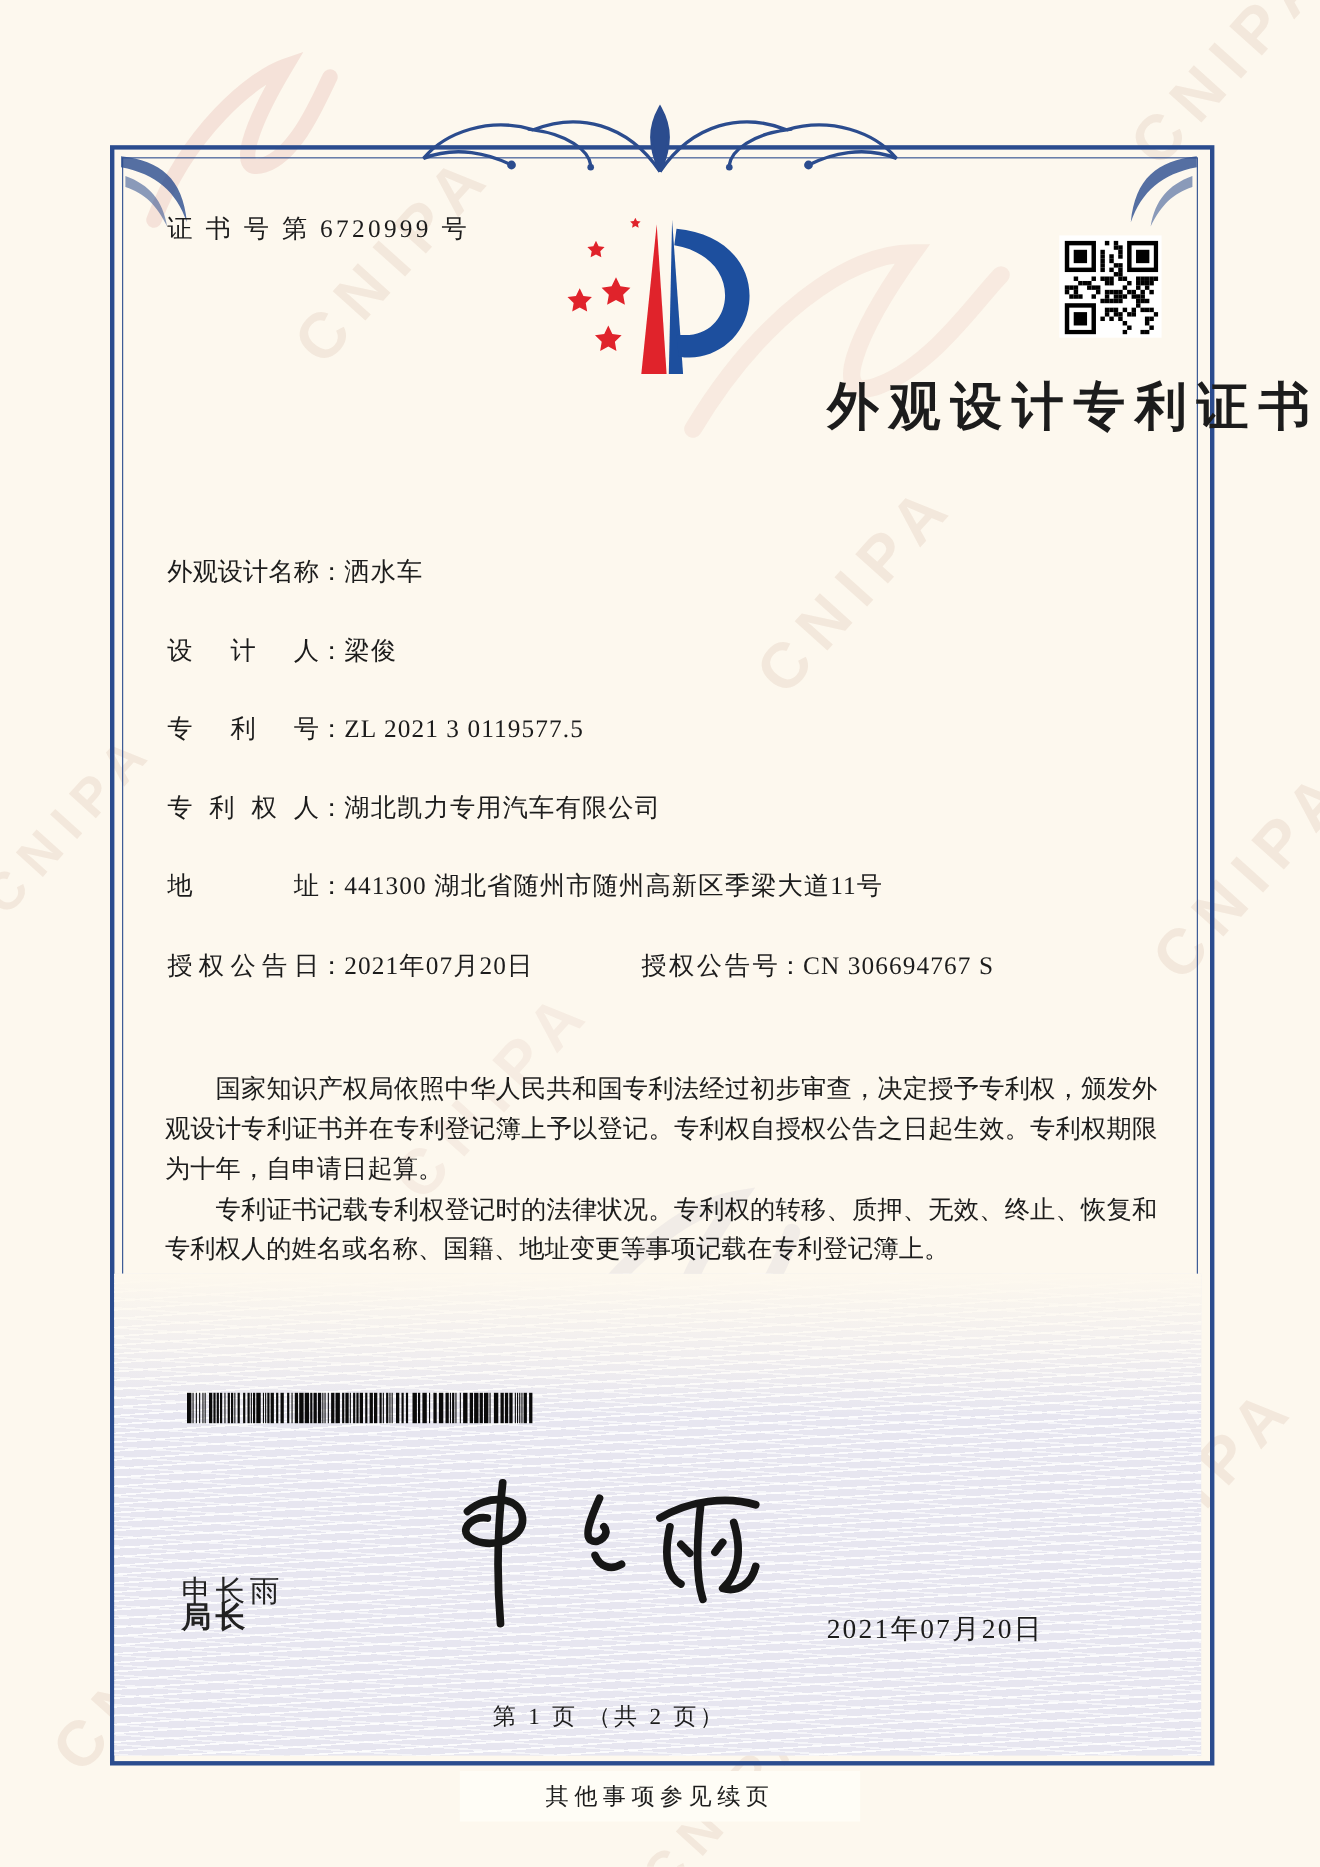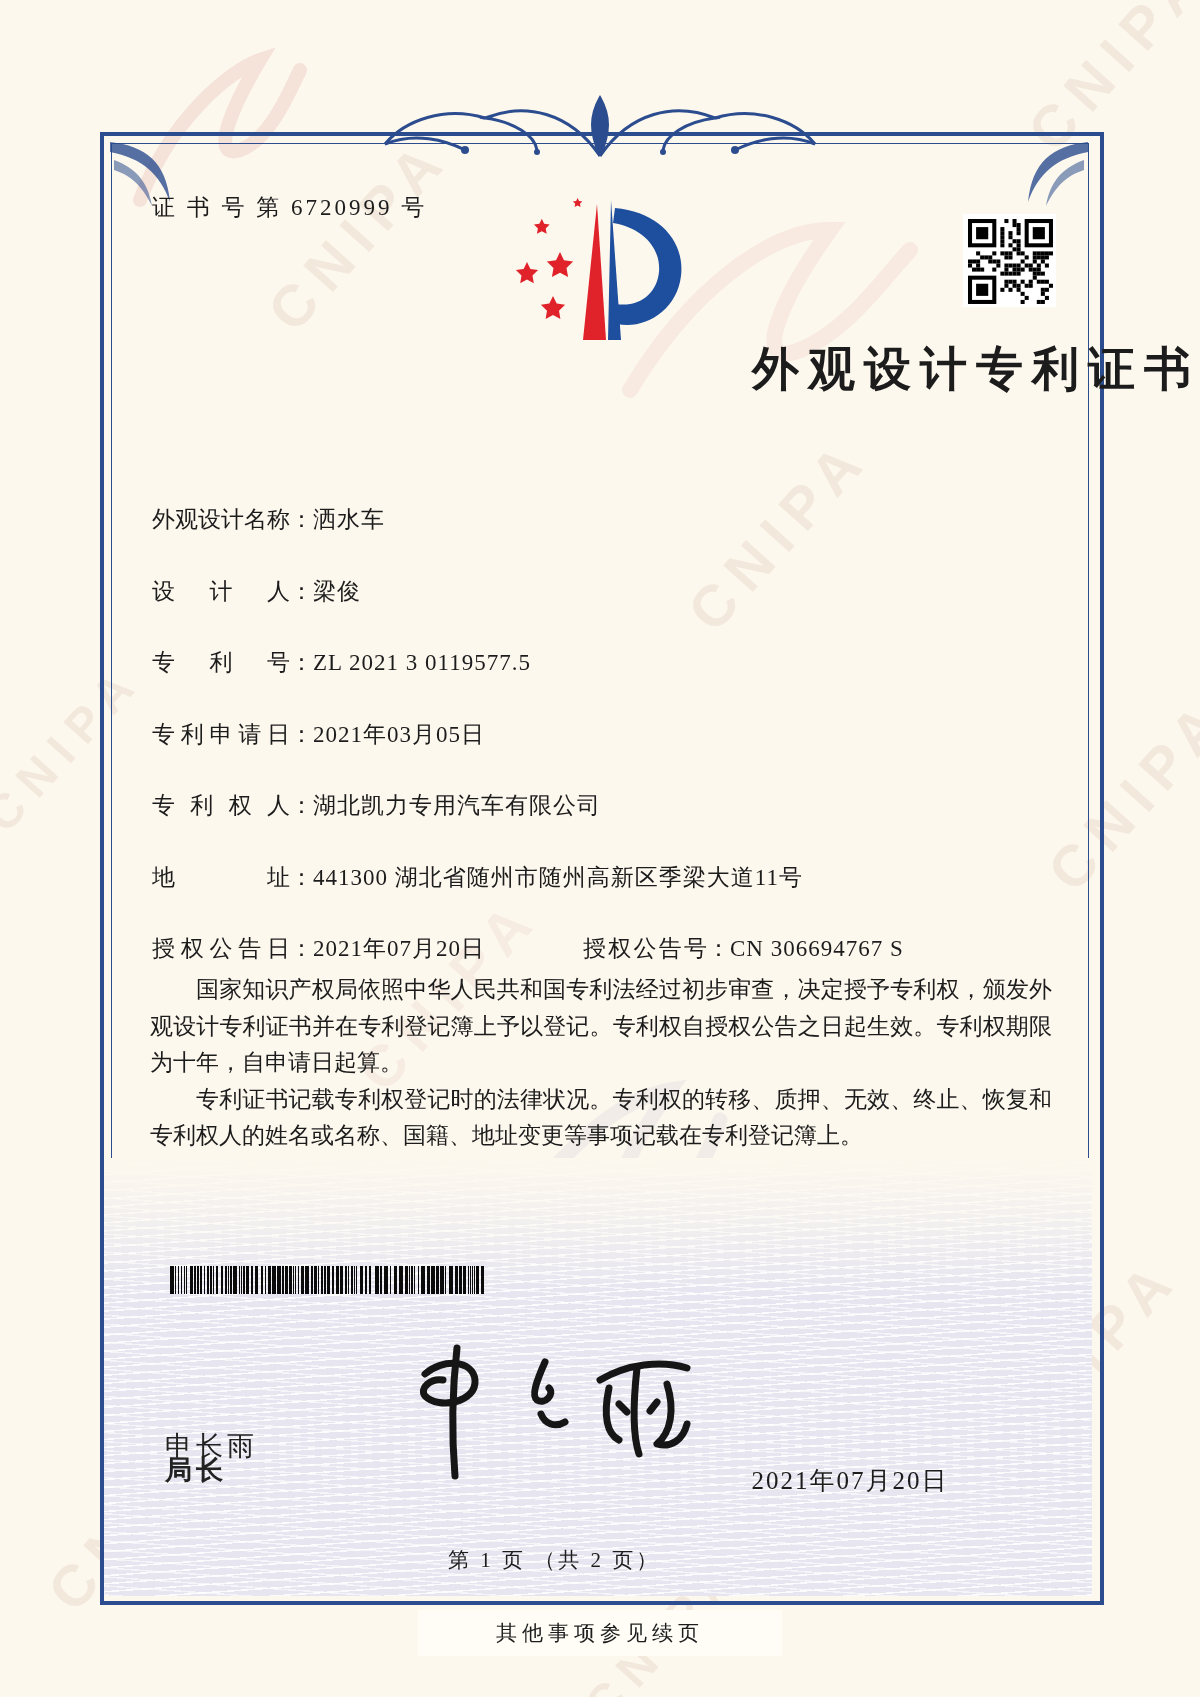--- a/index.html
+++ b/index.html
@@ -293,23 +293,20 @@
   <div class="frow">
     <span class="f-label">外观设计名称</span><span class="f-colon">：</span><span class="f-value">洒水车</span>
   </div>
   <div class="frow">
     <span class="f-label">设计人</span><span class="f-colon">：</span><span class="f-value">梁俊</span>
   </div>
   <div class="frow">
     <span class="f-label">专利号</span><span class="f-colon">：</span><span class="f-value">ZL 2021 3 0119577.5</span>
   </div>
   <div class="frow">
-    <span class="f-label">专利申请日</span><span class="f-colon">：</span><span class="f-value">2021年03月05日</span>
-  </div>
-  <div class="frow">
     <span class="f-label">专利权人</span><span class="f-colon">：</span><span class="f-value">湖北凯力专用汽车有限公司</span>
   </div>
   <div class="frow">
     <span class="f-label">地址</span><span class="f-colon">：</span><span class="f-value">441300 湖北省随州市随州高新区季梁大道11号</span>
   </div>
   <div class="frow">
     <span class="f-label">授权公告日</span><span class="f-colon">：</span><span class="f-value">2021年07月20日</span><span class="f-pair2"><span class="f-label2">授权公告号</span><span class="f-colon">：</span><span class="f-value">CN 306694767 S</span></span>
   </div>
 </div>
 

